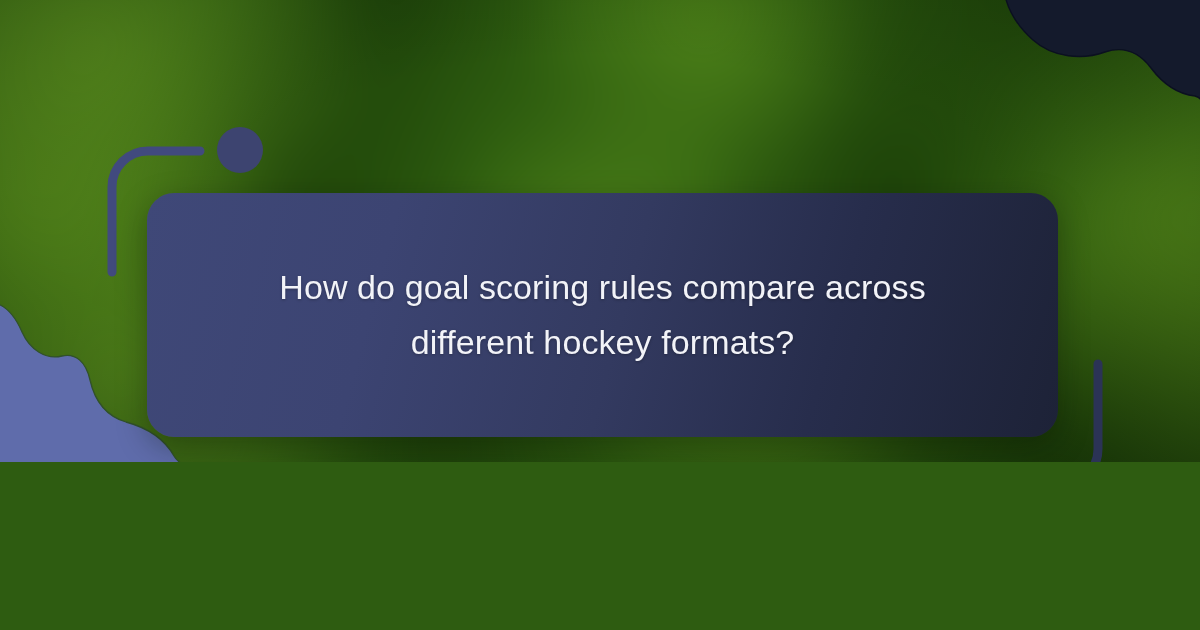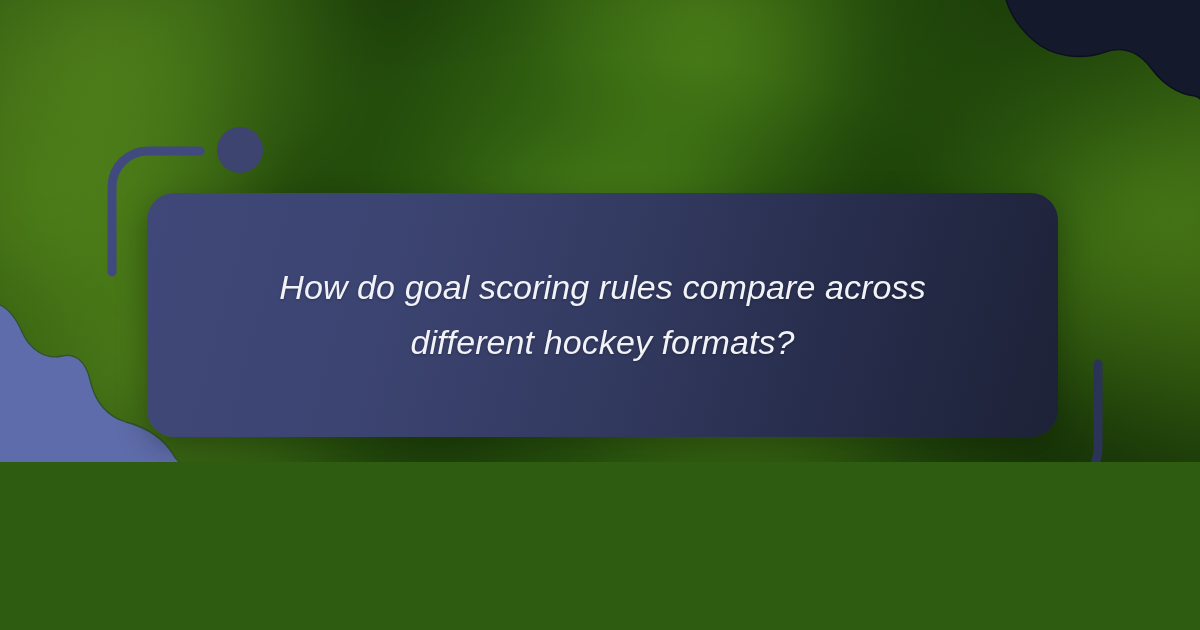--- a/index.html
+++ b/index.html
@@ -12,21 +12,20 @@
     background: #2e5c11;
     font-family: "Liberation Sans", "DejaVu Sans", sans-serif;
   }
 
   #stage {
     position: relative;
     width: 1200px;
     height: 462px;
     overflow: hidden;
     background: #356a12;
-    font-style: italic;
   }
 
   
   .bg-base {
     position: absolute;
     inset: -60px;
     background:
       radial-gradient(circle at 12% 18%, rgba(120,175,40,0.55) 0, rgba(120,175,40,0) 22%),
       radial-gradient(circle at 34% 8%,  rgba(20,52,6,0.75)   0, rgba(20,52,6,0)   18%),
       radial-gradient(circle at 58% 14%, rgba(108,165,34,0.50) 0, rgba(108,165,34,0) 20%),

